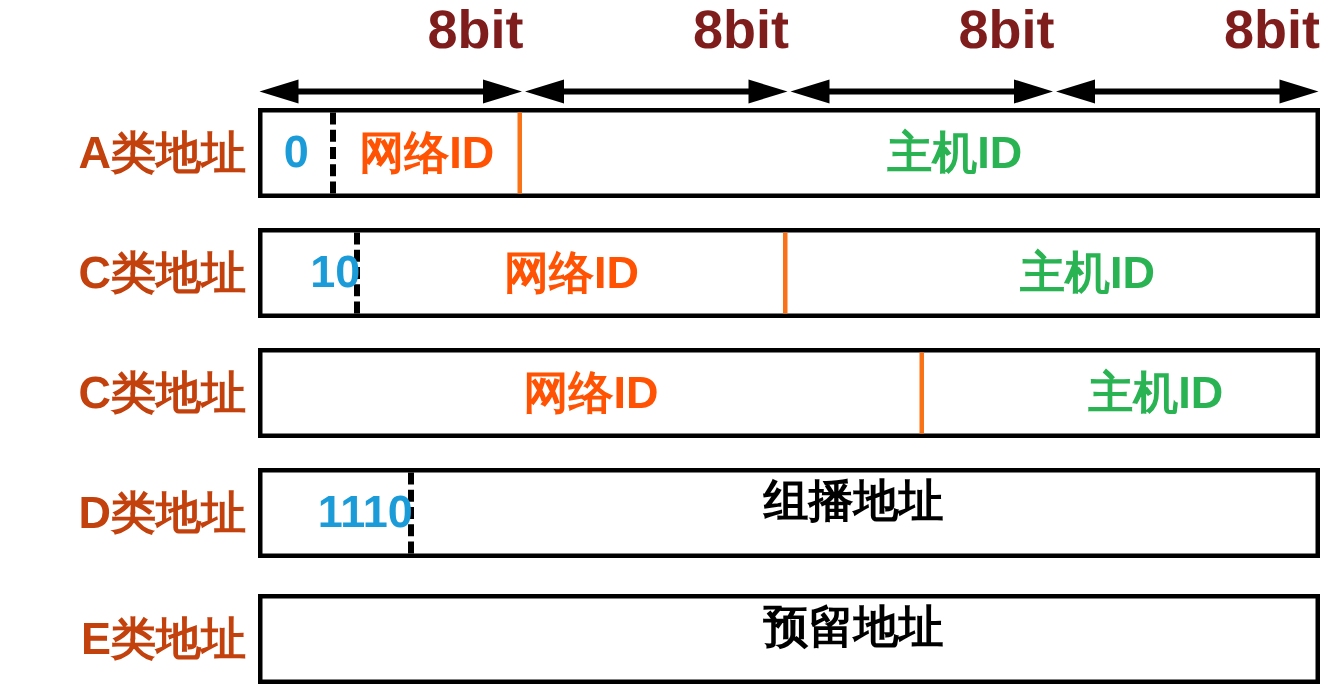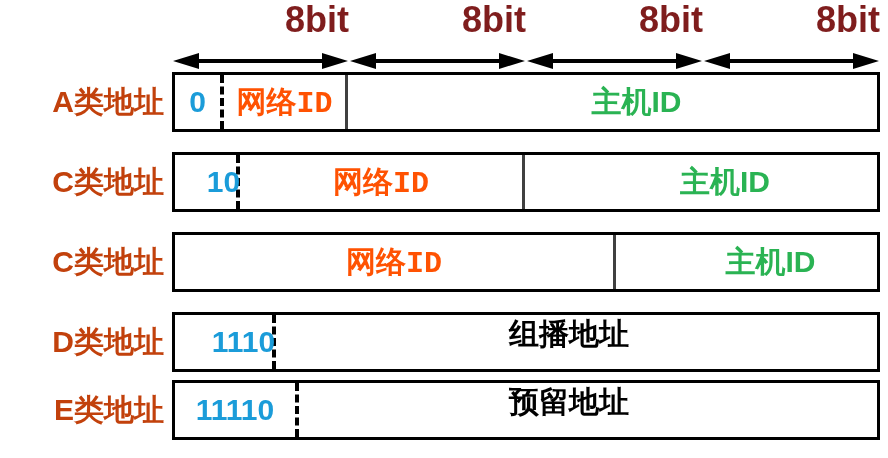--- a/index.html
+++ b/index.html
@@ -35,21 +35,21 @@
     width: 708px;
     height: 26px;
   }
 
   
   .row { position: absolute; left: 0; width: 888px; height: 60px; }
   .r0 { top: 72px; }
   .r1 { top: 152px; }
   .r2 { top: 232px; }
   .r3 { top: 312px; }
-  .r4 { top: 380px; }
+  .r4 { top: 396px; }
 
   .row-label {
     position: absolute;
     left: 0; top: 0;
     width: 140px; height: 60px;
     display: flex;
     align-items: center;
     justify-content: flex-end;
     font-size: 30px;
     color: #c2410c;
@@ -78,23 +78,22 @@
     border-right: 4px dashed #000;
     color: var(--prefix, #1b9cd9);
   }
   .r0 .prefix { width: 49px; }
   .r1 .prefix { width: 65px; padding-left: 36px; }
   .r2 .prefix { width: 85px; }
   .r3 .prefix { width: 101px; padding-left: 40px; }
   .r4 .prefix { width: 124px; }
 
   .network {
-    border-right: 3px solid #404040;
+    border-right: 3px solid #f97316;
     color: var(--network, #ff5202);
-    font-family: Liberation Mono, monospace;
   }
   .r0 .network { width: 124px; }
   .r1 .network { width: 285px; }
   .r2 .network { width: 441px; }
 
   .host { flex: 1; color: var(--host, #2ab353); margin-left: 48px; }
   .rest { flex: 1; }
 
   .full-label {
     position: absolute;
@@ -173,19 +172,18 @@
     <div class="box">
       <div class="cell prefix">1110</div>
       <div class="cell rest"></div>
       <div class="full-label">组播地址</div>
     </div>
   </div>
 
   <div class="row r4">
     <div class="row-label">E类地址</div>
     <div class="box">
-      <div class="cell prefix">11110</div>
       <div class="cell rest"></div>
       <div class="full-label">预留地址</div>
     </div>
   </div>
 
 </div>
 
 </body></html>

